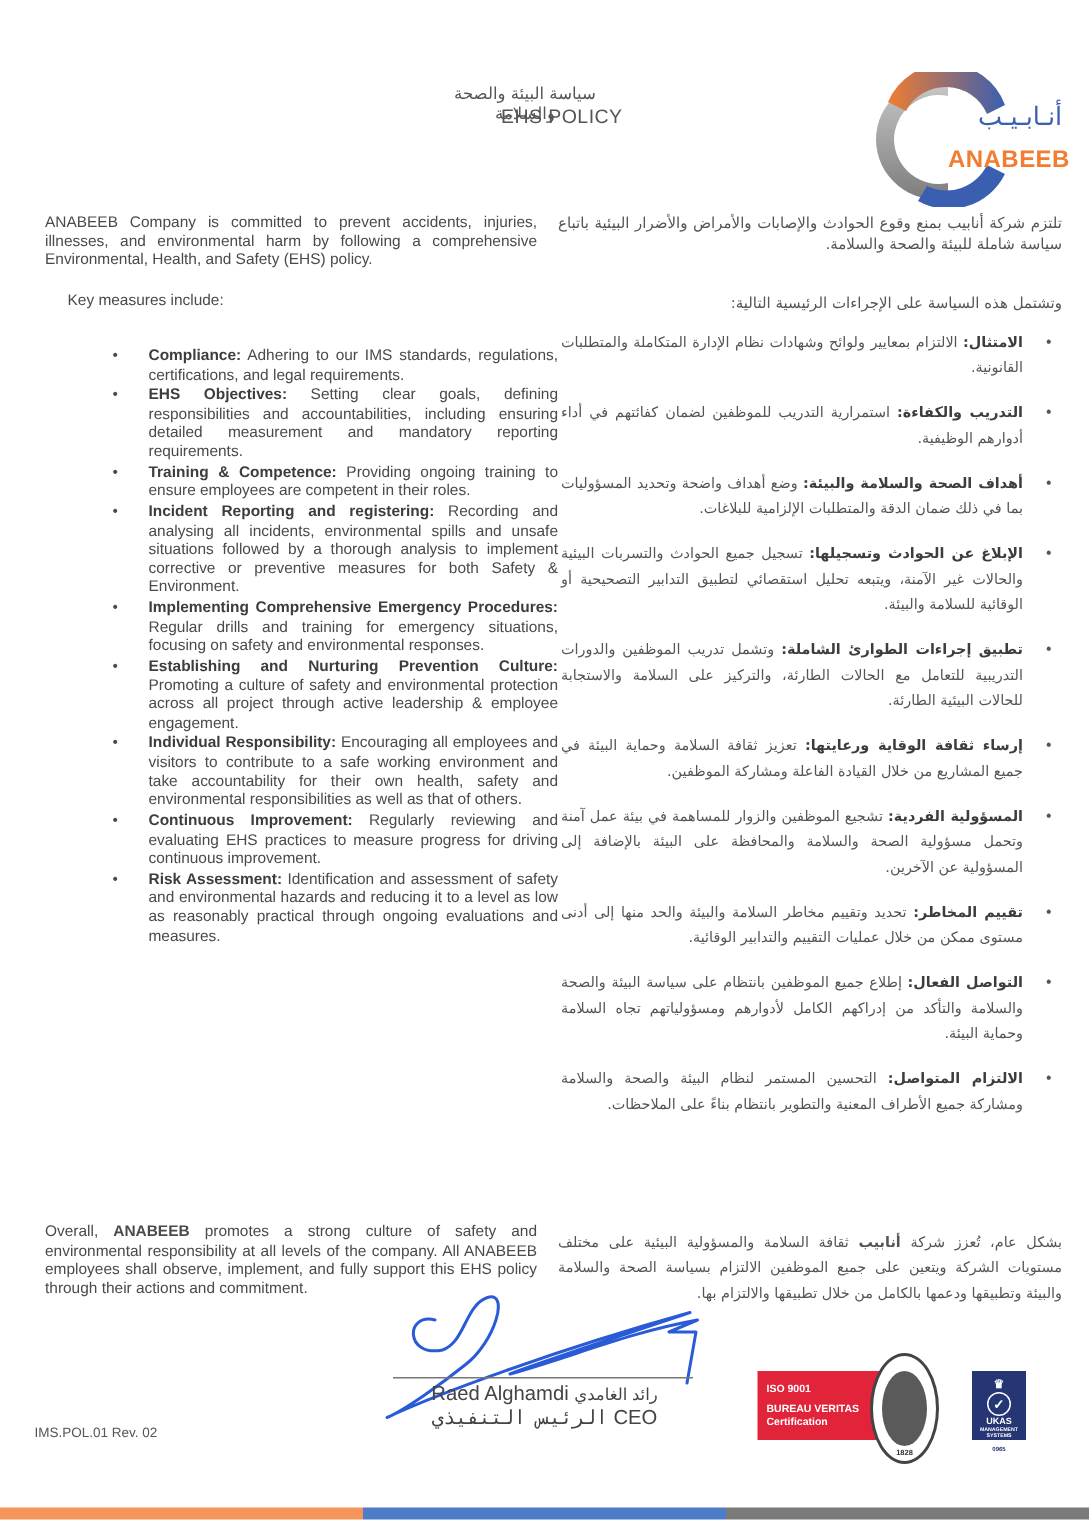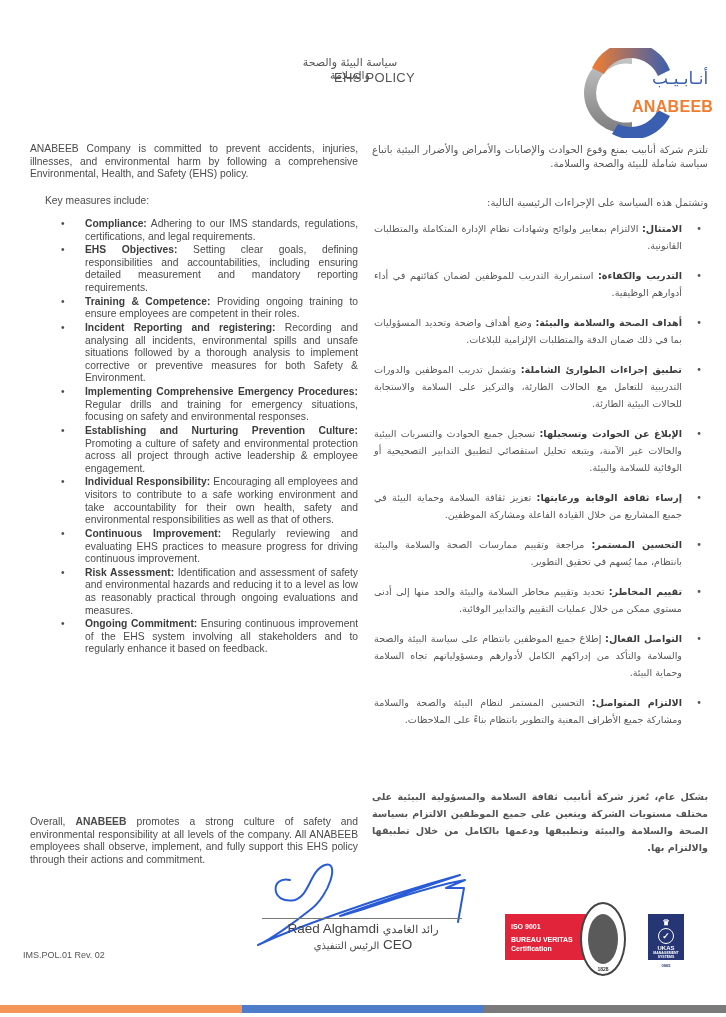--- a/index.html
+++ b/index.html
@@ -5,32 +5,32 @@
   html, body { margin:0; padding:0; background:#fff; }
   body { width:726px; height:1017px; position:relative; overflow:hidden; font-family:"Liberation Sans", sans-serif; color:#4a4a4a; }
   .abs { position:absolute; }
   .hdr-ar { left:285px; top:56px; width:130px; text-align:center; font-size:11px; color:#555; direction:rtl; font-family:"DejaVu Sans", sans-serif; }
   .hdr-en { left:285px; top:70px; width:130px; text-align:right; font-size:13px; color:#555; letter-spacing:0.3px; }
   .logo { left:572px; top:48px; width:150px; height:90px; }
   .col-en { left:30px; width:328px; font-size:10.3px; line-height:12.6px; text-align:justify; }
   .col-ar { left:372px; width:336px; font-size:10px; line-height:19px; direction:rtl; text-align:justify; font-family:"DejaVu Sans", sans-serif; color:#555; }
   .en-intro { top:143px; }
   .en-key { top:195px; left:45px; }
-  ul.en-list { position:absolute; top:218px; left:55px; width:303px; margin:0; padding:0 0 0 30px; box-sizing:border-box; list-style:none; font-size:10.3px; line-height:12.6px; text-align:justify; }
+  ul.en-list { position:absolute; top:218px; left:55px; width:303px; margin:14px; padding:0 0 0 30px; box-sizing:border-box; list-style:none; font-size:10.3px; line-height:12.6px; text-align:justify; }
   ul.en-list li { position:relative; margin:0 0 1.1px 0; }
   ul.en-list li::before { content:"•"; position:absolute; left:-24px; top:0; }
   ul.en-list b { color:#3d3d3d; }
   .en-overall { top:816px; }
   .ar-intro { top:143px; line-height:14px; }
   .ar-key { top:193px; }
   ul.ar-list { position:absolute; top:220px; right:20px; width:332px; margin:0; padding:0 24px 0 0; box-sizing:border-box; list-style:none; direction:rtl; text-align:justify; font-size:9.6px; line-height:17px; font-family:"DejaVu Sans", sans-serif; color:#555; }
   ul.ar-list li { position:relative; margin:0 0 13px 0; }
   ul.ar-list li::before { content:"•"; position:absolute; right:-20px; top:0; }
   ul.ar-list b { color:#3d3d3d; }
-  .ar-overall { top:788px; line-height:17px; font-size:9.6px;font-weight:bold; }
+  .ar-overall { top:820px; line-height:17px; font-size:9.6px; }
   .sig-line { left:262px; top:918px; width:200px; height:1px; background:#777; }
   .sig-name { left:258px; top:921px; width:210px; text-align:center; font-size:13.5px; color:#444; }
   .sig-title { left:258px; top:937px; width:210px; text-align:center; font-size:13.5px; color:#444; }
   .doc-ref { left:23px; top:950px; font-size:9px; color:#555;text-align:right; }
   .bv-box { left:505px; top:914px; width:98px; height:46px; background:#e2243b; color:#fff; font-size:7px; font-weight:bold; padding:8px 0 0 6px; box-sizing:border-box; line-height:9px; }
   .bv-seal { left:580px; top:902px; width:46px; height:74px; border-radius:50%; background:#fff; border:2px solid #444; box-sizing:border-box; }
   .bv-seal-inner { position:absolute; left:6px; top:10px; width:30px; height:50px; border-radius:50%; background:#5a5a5a; }
   .bv-seal-year { position:absolute; left:0; width:100%; bottom:2px; text-align:center; font-size:5px; color:#333; font-weight:bold; }
   .ukas { left:648px; top:914px; width:36px; height:46px; background:#263573; color:#fff; text-align:center; font-size:6px; font-weight:bold; }
   .ukas-num { left:648px; top:963px; width:36px; text-align:center; font-size:4px; color:#263573; font-weight:bold; }
@@ -67,54 +67,53 @@
 <ul class="en-list" id="en-list">
     <li><b>Compliance:</b><span> Adhering to our IMS standards, regulations, certifications, and legal requirements.</span></li>
     <li><b>EHS Objectives:</b><span> Setting clear goals, defining responsibilities and accountabilities, including ensuring detailed measurement and mandatory reporting requirements.</span></li>
     <li><b>Training &amp; Competence:</b><span> Providing ongoing training to ensure employees are competent in their roles.</span></li>
     <li><b>Incident Reporting and registering:</b><span> Recording and analysing all incidents, environmental spills and unsafe situations followed by a thorough analysis to implement corrective or preventive measures for both Safety &amp; Environment.</span></li>
     <li><b>Implementing Comprehensive Emergency Procedures:</b><span> Regular drills and training for emergency situations, focusing on safety and environmental responses.</span></li>
     <li><b>Establishing and Nurturing Prevention Culture:</b><span> Promoting a culture of safety and environmental protection across all project through active leadership &amp; employee engagement.</span></li>
     <li><b>Individual Responsibility:</b><span> Encouraging all employees and visitors to contribute to a safe working environment and take accountability for their own health, safety and environmental responsibilities as well as that of others.</span></li>
     <li><b>Continuous Improvement:</b><span> Regularly reviewing and evaluating EHS practices to measure progress for driving continuous improvement.</span></li>
     <li><b>Risk Assessment:</b><span> Identification and assessment of safety and environmental hazards and reducing it to a level as low as reasonably practical through ongoing evaluations and measures.</span></li>
-    <li><b>Ongoing Commitment:</b><span> Ensuring continuous improvement of the EHS system involving all stakeholders and to regularly enhance it based on feedback.</span></li>
   </ul>
 <div class="abs col-en en-overall">
   <span>Overall, </span><b>ANABEEB</b><span> promotes a strong culture of safety and environmental responsibility at all levels of the company. All ANABEEB employees shall observe, implement, and fully support this EHS policy through their actions and commitment.</span>
 </div>
 
 <div class="abs col-ar ar-intro">تلتزم شركة أنابيب بمنع وقوع الحوادث والإصابات والأمراض والأضرار البيئية باتباع سياسة شاملة للبيئة والصحة والسلامة.</div>
 <div class="abs col-ar ar-key">وتشتمل هذه السياسة على الإجراءات الرئيسية التالية:</div>
 <ul class="ar-list" id="ar-list">
     <li><b>الامتثال:</b><span> الالتزام بمعايير ولوائح وشهادات نظام الإدارة المتكاملة والمتطلبات القانونية.</span></li>
     <li><b>التدريب والكفاءة:</b><span> استمرارية التدريب للموظفين لضمان كفائتهم في أداء أدوارهم الوظيفية.</span></li>
     <li><b>أهداف الصحة والسلامة والبيئة:</b><span> وضع أهداف واضحة وتحديد المسؤوليات بما في ذلك ضمان الدقة والمتطلبات الإلزامية للبلاغات.</span></li>
+    <li><b>الإبلاغ عن الحوادث وتسجيلها:</b><span> تسجيل جميع الحوادث والتسربات البيئية والحالات غير الآمنة، ويتبعه تحليل استقصائي لتطبيق التدابير التصحيحية أو الوقائية للسلامة والبيئة.</span></li>
     <li><b>تطبيق إجراءات الطوارئ الشاملة:</b><span> وتشمل تدريب الموظفين والدورات التدريبية للتعامل مع الحالات الطارئة، والتركيز على السلامة والاستجابة للحالات البيئية الطارئة.</span></li>
-    <li><b>الإبلاغ عن الحوادث وتسجيلها:</b><span> تسجيل جميع الحوادث والتسربات البيئية والحالات غير الآمنة، ويتبعه تحليل استقصائي لتطبيق التدابير التصحيحية أو الوقائية للسلامة والبيئة.</span></li>
     <li><b>إرساء ثقافة الوقاية ورعايتها:</b><span> تعزيز ثقافة السلامة وحماية البيئة في جميع المشاريع من خلال القيادة الفاعلة ومشاركة الموظفين.</span></li>
-    <li><b>التحسين المستمر:</b><span> مراجعة وتقييم ممارسات الصحة والسلامة والبيئة بانتظام، مما يُسهم في تحقيق التطوير.</span></li>
+    <li><b>المسؤولية الفردية:</b><span> تشجيع الموظفين والزوار للمساهمة في بيئة عمل آمنة وتحمل مسؤولية الصحة والسلامة والمحافظة على البيئة بالإضافة إلى المسؤولية عن الآخرين.</span></li>
     <li><b>تقييم المخاطر:</b><span> تحديد وتقييم مخاطر السلامة والبيئة والحد منها إلى أدنى مستوى ممكن من خلال عمليات التقييم والتدابير الوقائية.</span></li>
     <li><b>التواصل الفعال:</b><span> إطلاع جميع الموظفين بانتظام على سياسة البيئة والصحة والسلامة والتأكد من إدراكهم الكامل لأدوارهم ومسؤولياتهم تجاه السلامة وحماية البيئة.</span></li>
     <li><b>الالتزام المتواصل:</b><span> التحسين المستمر لنظام البيئة والصحة والسلامة ومشاركة جميع الأطراف المعنية والتطوير بانتظام بناءً على الملاحظات.</span></li>
   </ul>
 <div class="abs col-ar ar-overall">
   <span>بشكل عام، تُعزز شركة </span><b>أنابيب</b><span> ثقافة السلامة والمسؤولية البيئية على مختلف مستويات الشركة ويتعين على جميع الموظفين الالتزام بسياسة الصحة والسلامة والبيئة وتطبيقها ودعمها بالكامل من خلال تطبيقها والالتزام بها.</span>
 </div>
 
 <svg class="abs" style="left:250px;top:850px;" width="240" height="100" viewBox="0 0 240 100">
   <path d="M 40 30 C 20 25, 20 55, 45 50 C 60 45, 60 20, 75 15 C 90 10, 80 45, 60 60 C 45 72, 20 90, 8 95 C 40 80, 120 50, 210 25 C 150 45, 100 62, 90 66 C 130 55, 170 38, 215 30 L 196 38 L 214 38 L 208 72" fill="none" stroke="#2a5bd7" stroke-width="2" stroke-linecap="round" stroke-linejoin="round"></path>
 </svg>
 <div class="abs sig-line"></div>
 <div class="abs sig-name">
   <span>Raed Alghamdi</span>
   <span style="font-family:Liberation Sans, sans-serif;font-size:11px;">رائد الغامدي</span>
 </div>
 <div class="abs sig-title">
-  <span style="font-family:Liberation Sans, sans-serif;font-size:10px;">الرئيس التنفيذي</span>
+  <span style="font-family:Liberation Mono, monospace;font-size:13px;">الرئيس التنفيذي</span>
   <span>CEO</span>
 </div>
 
 <div class="abs doc-ref">IMS.POL.01 Rev. 02</div>
 
 <div class="abs bv-box">
   <div>ISO 9001</div>
   <div style="margin-top:4px;">BUREAU VERITAS</div>
   <div>Certification</div>
 </div>

